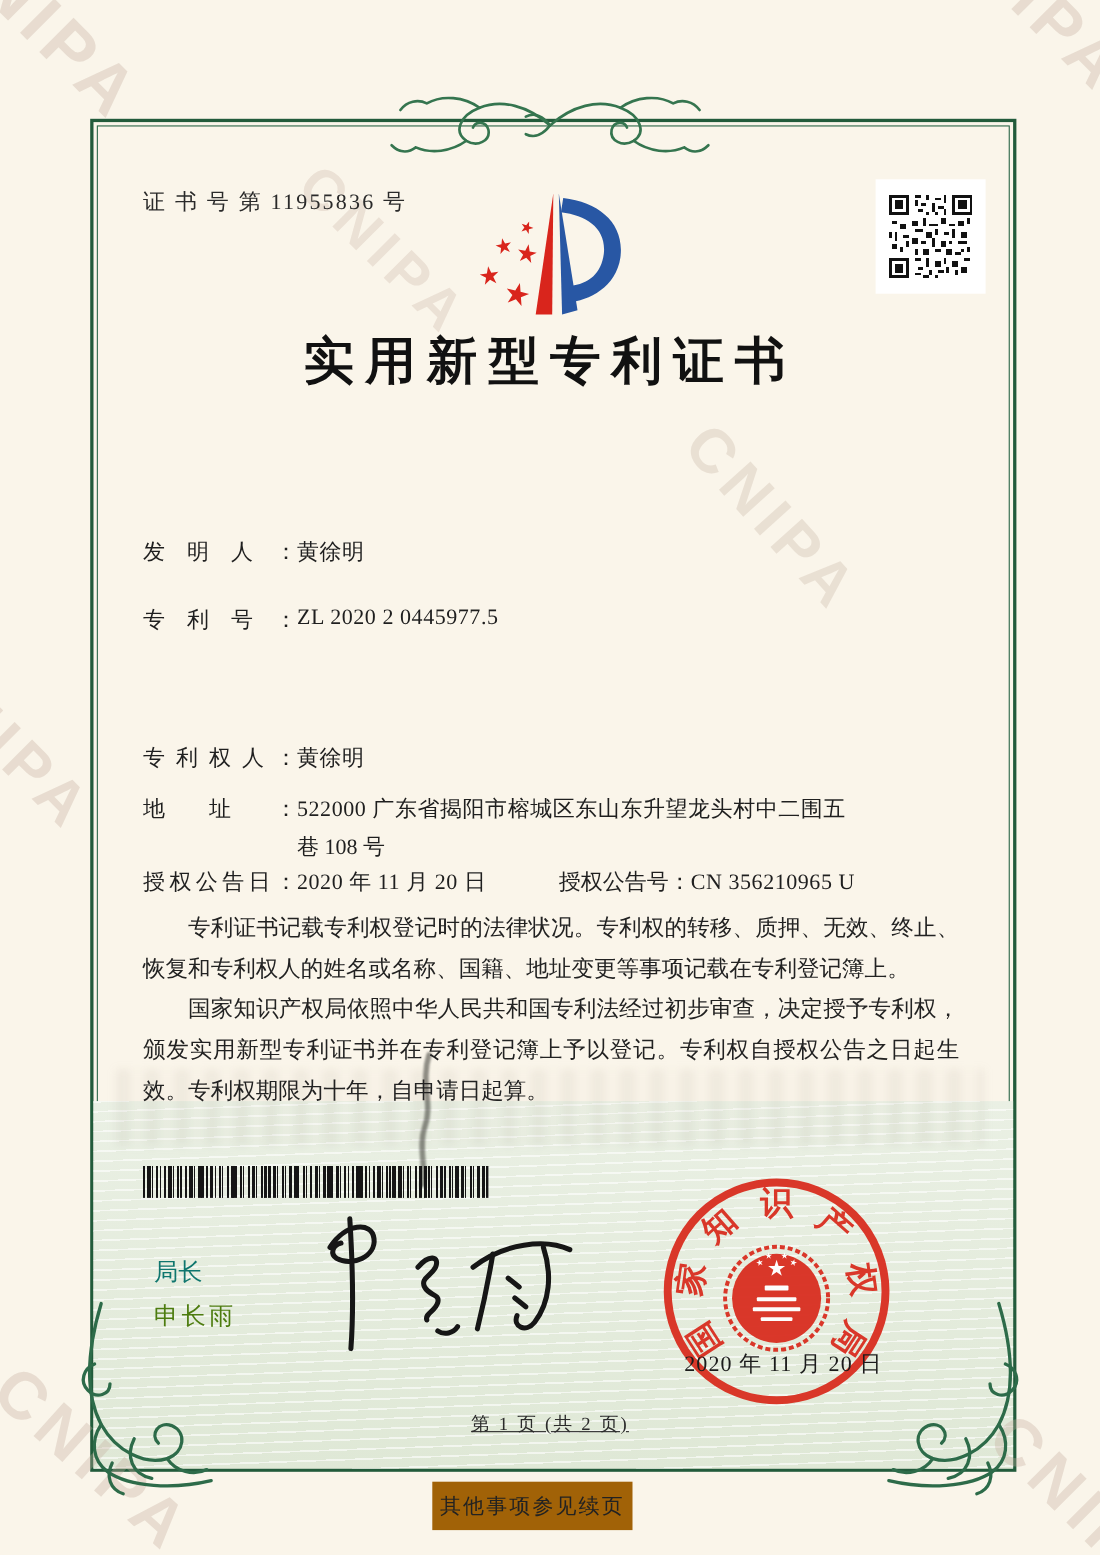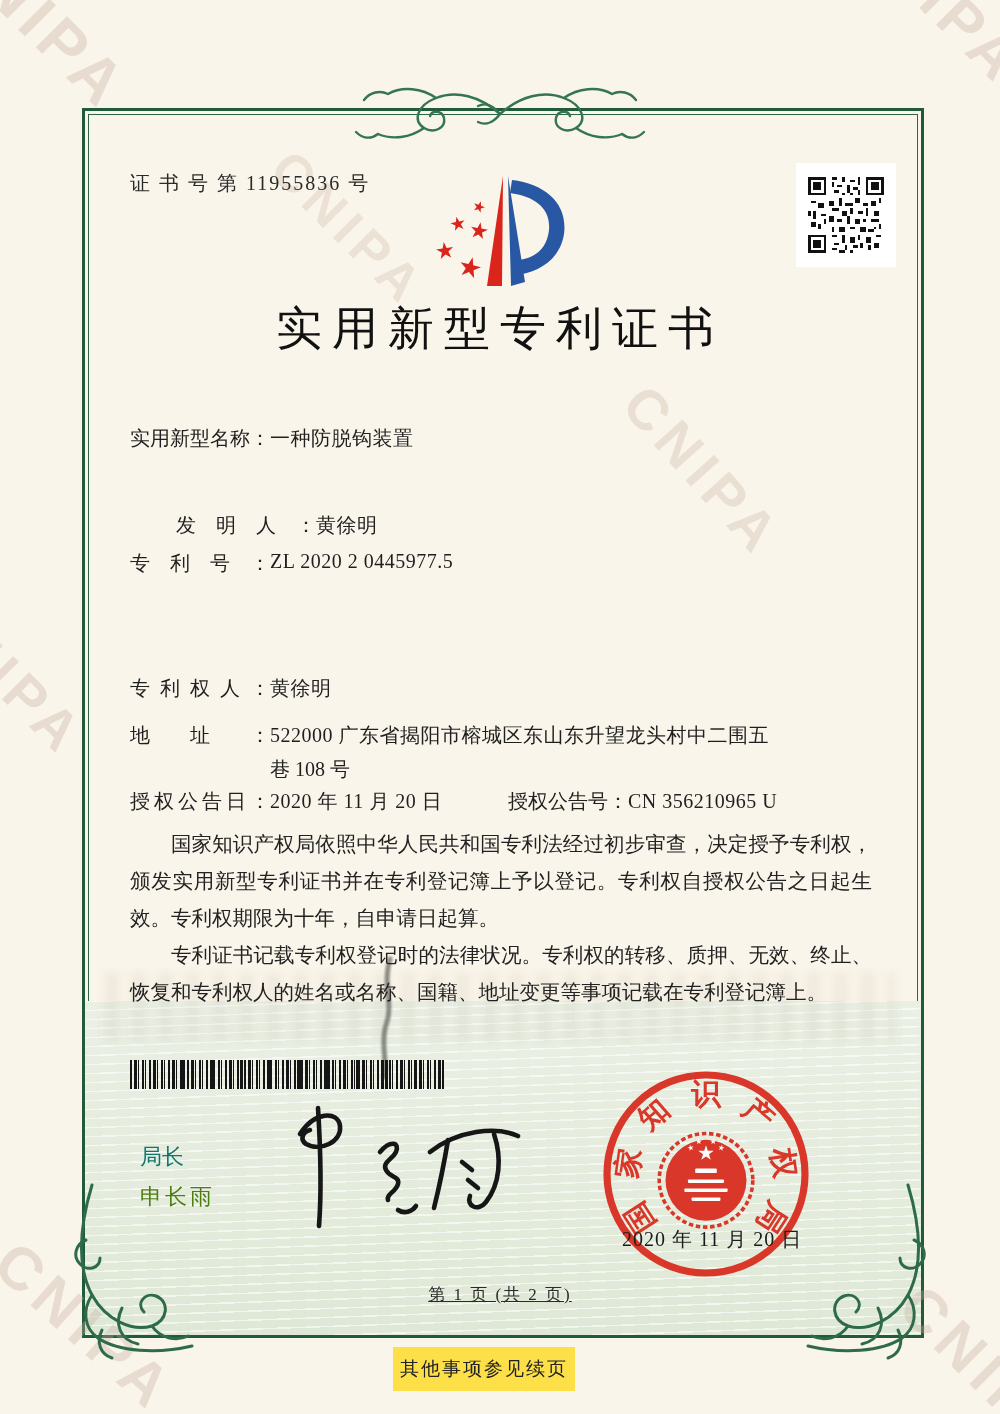--- a/index.html
+++ b/index.html
@@ -46,21 +46,21 @@
     position:absolute; left:130px; top:170px; z-index:3;
     font-size:20px; letter-spacing:2px; color:#2a2a2a;
   }
   .qr-box{
     position:absolute; left:796px; top:163px; width:100px; height:104px;
     background:#ffffff; z-index:3; display:flex; align-items:center; justify-content:center;
   }
   .logo{position:absolute; left:424px; top:166px; z-index:3;}
   .title{
     position:absolute; left:0; top:298px; width:100%; z-index:3;
-    text-align:center; font-size:46px; font-weight:normal; letter-spacing:10px; color:#111;
+    text-align:center; font-size:46px; font-weight:bold; letter-spacing:10px; color:#111;
   }
   
   .row{position:absolute; left:130px; z-index:3; font-size:20px; white-space:nowrap;}
   .lbl{
     display:inline-block; width:140px; vertical-align:top;
     text-align:justify; text-align-last:justify;
   }
   .val{letter-spacing:0.5px;}
   .addr2{position:absolute; left:270px; z-index:3; font-size:20px;}
   .row-right{position:absolute; left:508px; z-index:3; font-size:20px; white-space:nowrap;}
@@ -91,21 +91,21 @@
   .seal-date{
     position:absolute; left:622px; top:1226px; z-index:4;
     font-size:20px; letter-spacing:1px; color:#1b1b1b; white-space:nowrap;
   }
   .page-num{
     position:absolute; left:0; top:1283px; width:100%; z-index:3;
     text-align:center; font-size:17px; letter-spacing:2px; color:#2b2b2b;text-decoration:underline;
   }
   .note-box{
     position:absolute; left:393px; top:1347px; width:182px; height:44px; z-index:3;
-    background:#fde047; display:flex; align-items:center; justify-content:center;
+    background:#a16207; display:flex; align-items:center; justify-content:center;
     font-size:19px; letter-spacing:2px; color:#222;
   }
   .mark{
     position:absolute; left:372px; top:955px; width:30px; height:125px; z-index:1;
     filter:blur(1.2px); opacity:0.55;
   }
 </style>
 </head>
 <body>
 
@@ -240,46 +240,43 @@
     <path d="M88,14 C122,18 144,38 140,68 C136,95 112,107 92,109 L94,94 C112,92 123,82 125,64 C127,42 110,30 86,27 Z" fill="#2857a4"></path>
     <use href="#st" transform="translate(55,41) scale(6) rotate(20)" fill="#d9251c"></use>
     <use href="#st" transform="translate(34,58) scale(7.5) rotate(-12)" fill="#d9251c"></use>
     <use href="#st" transform="translate(55,65) scale(9) rotate(10)" fill="#d9251c"></use>
     <use href="#st" transform="translate(21,85) scale(9) rotate(-8)" fill="#d9251c"></use>
     <use href="#st" transform="translate(46,102) scale(11) rotate(14)" fill="#d9251c"></use>
   </svg>
 
   <div class="title">实用新型专利证书</div>
 
-  <div class="row" style="top:425px;">
-    <span class="lbl">实用新型名称：</span><span class="val">一种防脱钩装置</span>
-  </div>
-  <div class="row" style="top:512px;margin-left:46px;">
+  <div class="row" style="top:488px;">
     <span class="lbl">发明人：</span><span class="val">黄徐明</span>
   </div>
   <div class="row" style="top:550px;">
     <span class="lbl">专利号：</span><span class="val">ZL 2020 2 0445977.5</span>
   </div>
   <div class="row" style="top:675px;">
     <span class="lbl">专利权人：</span><span class="val">黄徐明</span>
   </div>
   <div class="row" style="top:722px;">
     <span class="lbl">地址：</span><span class="val">522000 广东省揭阳市榕城区东山东升望龙头村中二围五</span>
   </div>
   <div class="addr2" style="top:756px;">巷 108 号</div>
   <div class="row" style="top:788px;">
     <span class="lbl">授权公告日：</span><span class="val">2020 年 11 月 20 日</span>
   </div>
   <div class="row-right" style="top:788px;">
     <span class="lbl-n">授权公告号：</span><span class="val">CN 356210965 U</span>
   </div>
 
   <div class="body-text">
+    <p>专利证书记载专利权登记时的法律状况。专利权的转移、质押、无效、终止、恢复和专利权人的姓名或名称、国籍、地址变更等事项记载在专利登记簿上。</p>
     <p>国家知识产权局依照中华人民共和国专利法经过初步审查，决定授予专利权，颁发实用新型专利证书并在专利登记簿上予以登记。专利权自授权公告之日起生效。专利权期限为十年，自申请日起算。</p>
-    <p>专利证书记载专利权登记时的法律状况。专利权的转移、质押、无效、终止、恢复和专利权人的姓名或名称、国籍、地址变更等事项记载在专利登记簿上。</p>
   </div>
 
   <div class="ghost"></div>
   <svg class="mark" width="30" height="125" viewBox="0 0 30 125">
     <path d="M18,4 C10,30 22,48 14,70 C8,88 16,108 12,122" fill="none" stroke="#3a3a34" stroke-width="5" stroke-linecap="round"></path>
   </svg>
 
   <div class="barcode"></div>
 
   <div class="sig-title">局长</div>

